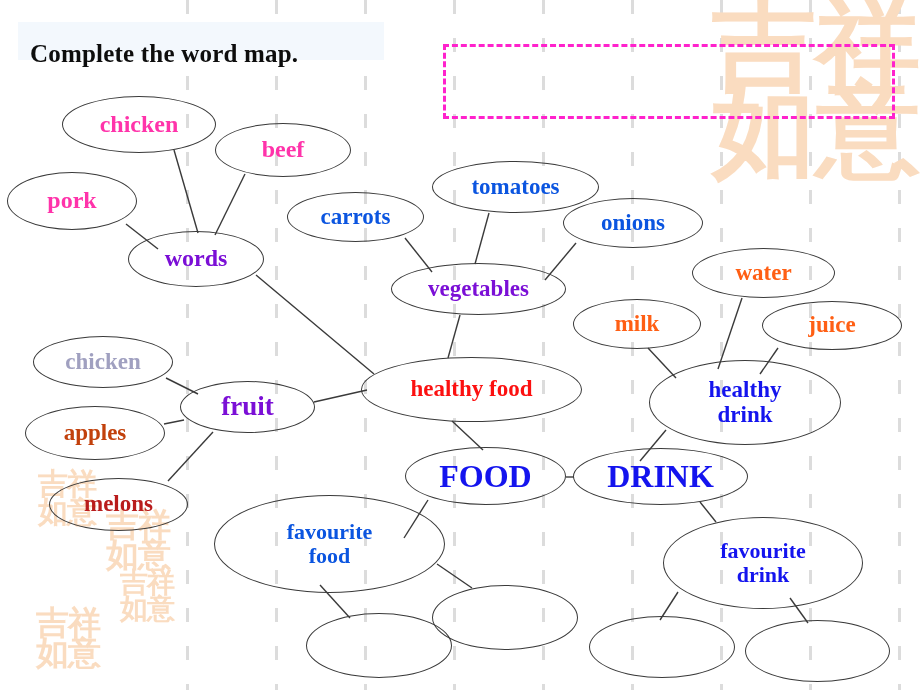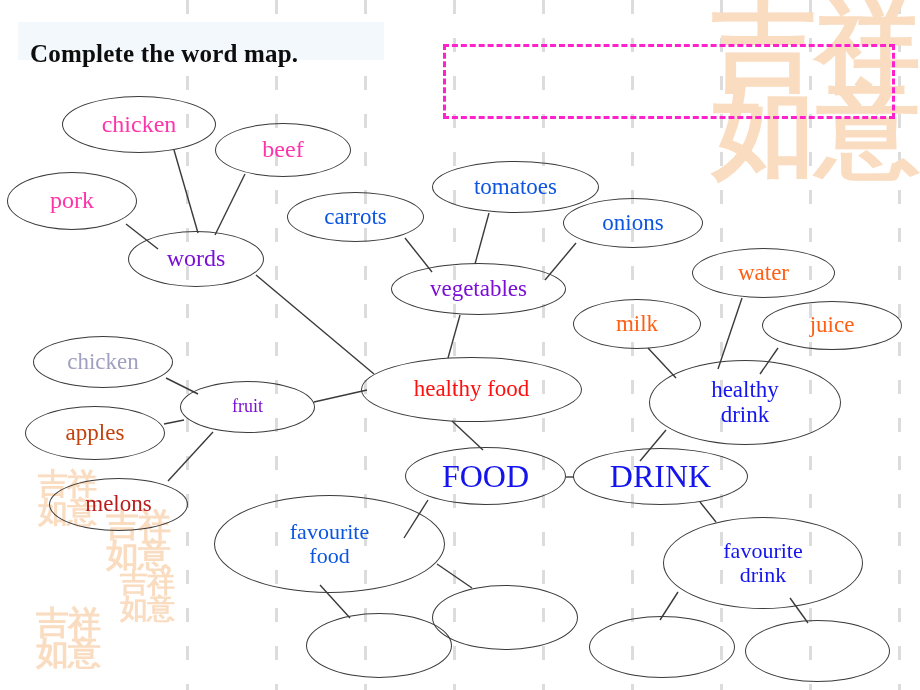--- a/index.html
+++ b/index.html
@@ -117,21 +117,21 @@
     box-sizing: border-box;
     border: 1.4px solid #3a3a3a;
     border-radius: 50%;
     background: transparent;
     display: flex;
     align-items: center;
     justify-content: center;
     text-align: center;
   }
   .node > .node-label {
-    font-weight: normal;
+    font-weight: bold;
     line-height: 1.08;
     white-space: pre-line;
     pointer-events: none;
   }
 </style>
 </head>
 <body>
 
 <div id="stage">
 
@@ -229,21 +229,21 @@
       <div class="node" style="left: 33px; top: 336px; width: 140px; height: 52px; border-color: rgb(58, 58, 58);">
         <span class="node-label" style="color: rgb(160, 160, 192); font-size: 23px;">chicken</span>
       </div>
       <div class="node" style="left: 25px; top: 406px; width: 140px; height: 54px; border-color: rgb(58, 58, 58);">
         <span class="node-label" style="color: #c2410c; font-size: 23px;">apples</span>
       </div>
       <div class="node" style="left: 49px; top: 478px; width: 139px; height: 53px; border-color: rgb(58, 58, 58);">
         <span class="node-label" style="color: #b91c1c; font-size: 23px;">melons</span>
       </div>
       <div class="node" style="left: 180px; top: 381px; width: 135px; height: 52px; border-color: rgb(58, 58, 58);">
-        <span class="node-label" style="color: rgb(123, 15, 214); font-size: 18px; text-align: right;">fruit</span>
+        <span class="node-label" style="color: rgb(123, 15, 214); font-size: 27px; text-align: right;">fruit</span>
       </div>
       <div class="node" style="left: 361px; top: 357px; width: 221px; height: 65px; border-color: rgb(58, 58, 58);">
         <span class="node-label" style="color: rgb(252, 16, 16); font-size: 23px;">healthy food</span>
       </div>
       <div class="node" style="left: 649px; top: 360px; width: 192px; height: 85px; border-color: rgb(58, 58, 58);">
         <span class="node-label" style="color: rgb(20, 20, 238); font-size: 23px;">healthy
 drink</span>
       </div>
       <div class="node" style="left: 405px; top: 447px; width: 161px; height: 58px; border-color: rgb(58, 58, 58);">
         <span class="node-label" style="color: rgb(20, 20, 238); font-size: 32px;">FOOD</span>

